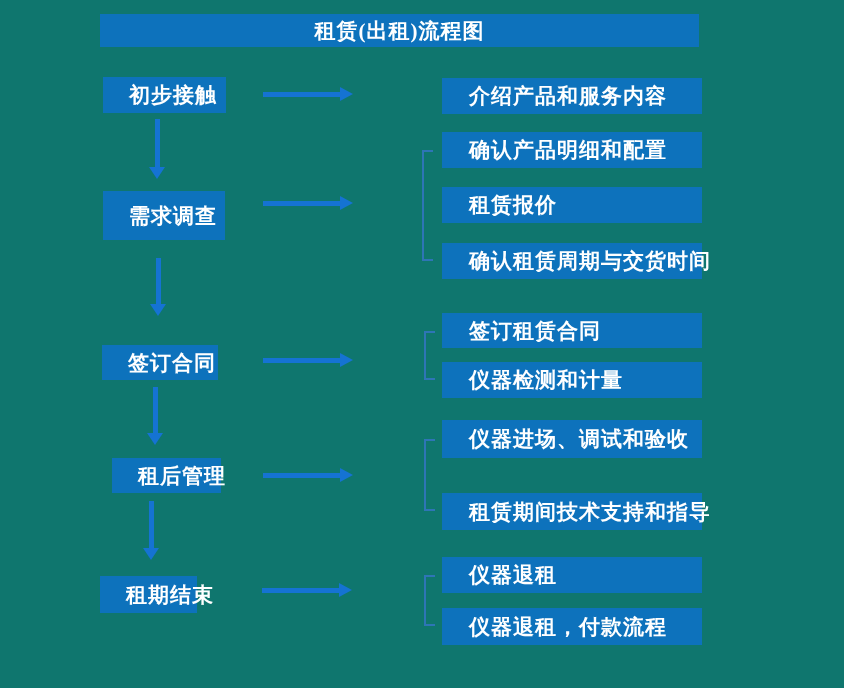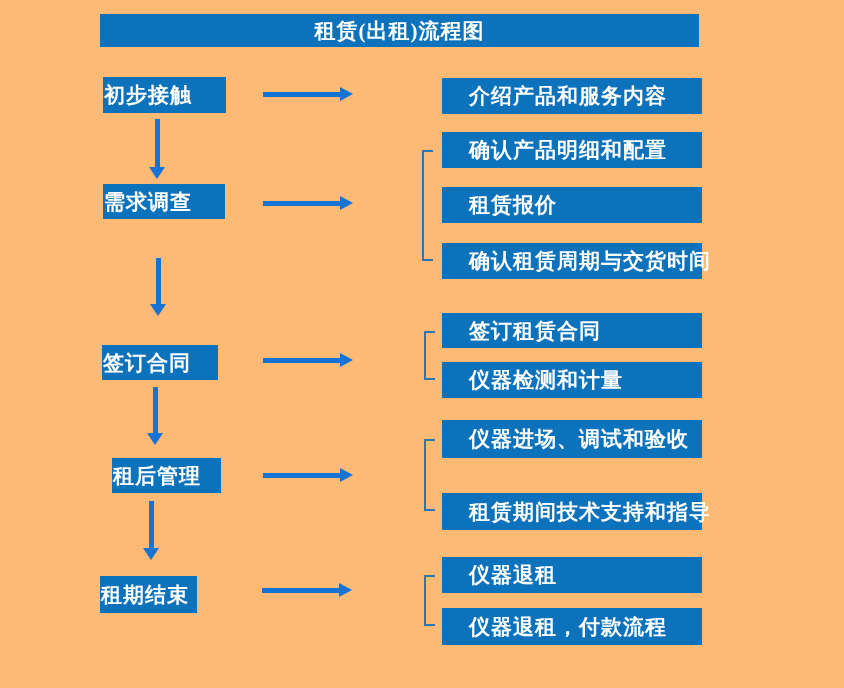--- a/index.html
+++ b/index.html
@@ -5,41 +5,41 @@
   :root{
     --box-blue:#0d72bc;
     --arrow-blue:#1573d3;
     --bracket-blue:#2e75b6;
     --text-white:#ffffff;
   }
   html,body{margin:0;padding:0;background:#ffffff;}
   .canvas{
     position:relative;
     width:844px;height:688px;
-    background:#fdba74;
+    background:#0f766e;
     overflow:hidden;
     font-family:"Liberation Serif", serif;
   }
   .title-bar{
     position:absolute;left:100px;top:14px;width:599px;height:33px;
     background:var(--box-blue);
     display:flex;align-items:center;justify-content:center;
   }
   .title-bar span{
     color:var(--text-white);font-size:21px;font-weight:bold;letter-spacing:1px;
   }
   .stage-box,.detail-box{
     position:absolute;
     background:var(--box-blue);
     display:flex;align-items:center;
     color:var(--text-white);
     font-weight:bold;font-size:21px;letter-spacing:1px;
     white-space:nowrap;
   }
-  .stage-box{padding-left:1px;box-sizing:border-box;}
+  .stage-box{padding-left:26px;box-sizing:border-box;}
   .detail-box{width:260px;height:36px;padding-left:27px;box-sizing:border-box;}
   
   .h-arrow{position:absolute;width:90px;height:14px;display:flex;align-items:center;}
   .h-shaft{flex:1;height:5px;background:var(--arrow-blue);}
   .h-head{width:0;height:0;border-left:13px solid var(--arrow-blue);
           border-top:7px solid transparent;border-bottom:7px solid transparent;}
   
   .v-arrow{position:absolute;width:16px;display:flex;flex-direction:column;align-items:center;}
   .v-shaft{width:5px;flex:1;background:var(--arrow-blue);}
   .v-head{width:0;height:0;border-top:12px solid var(--arrow-blue);
@@ -57,21 +57,21 @@
 
 <div class="canvas">
 
   <div class="title-bar">
     <span>租赁(出租)流程图</span>
   </div>
 
   <div class="stage-box" style="left:103px;top:77px;width:123px;height:36px">
     <span>初步接触</span>
   </div>
-  <div class="stage-box" style="left:103px;top:184px;width:122px;height:35px">
+  <div class="stage-box" style="left:103px;top:191px;width:122px;height:49px">
     <span>需求调查</span>
   </div>
   <div class="stage-box" style="left:102px;top:345px;width:116px;height:35px">
     <span>签订合同</span>
   </div>
   <div class="stage-box" style="left:112px;top:458px;width:109px;height:35px">
     <span>租后管理</span>
   </div>
   <div class="stage-box" style="left:100px;top:576px;width:97px;height:37px">
     <span>租期结束</span>

